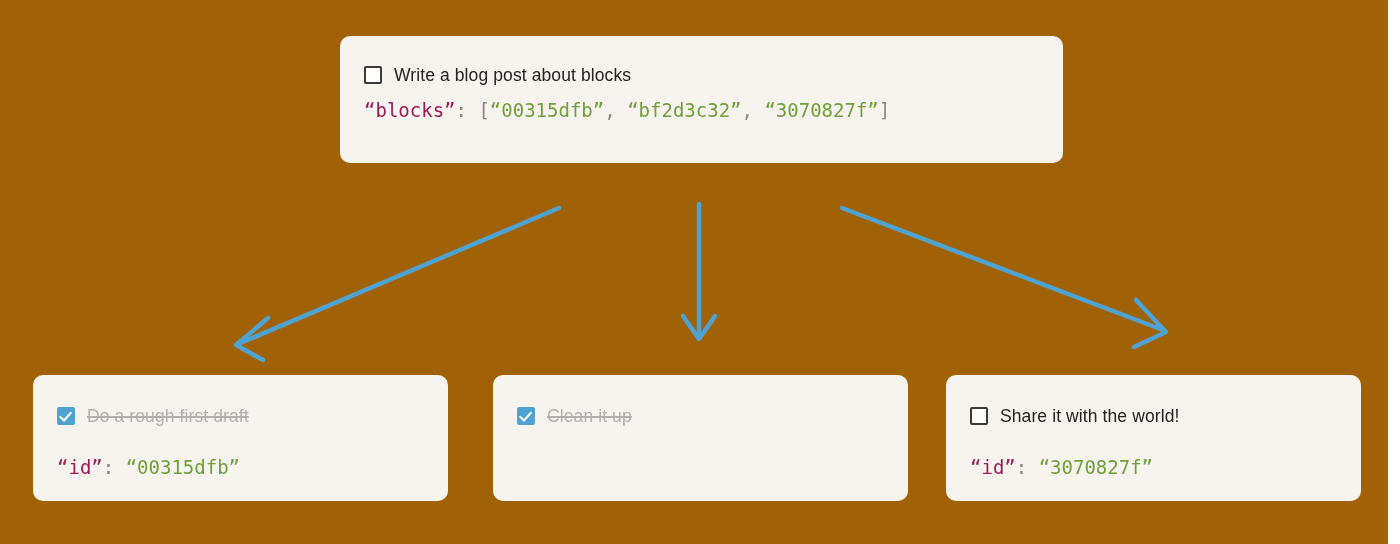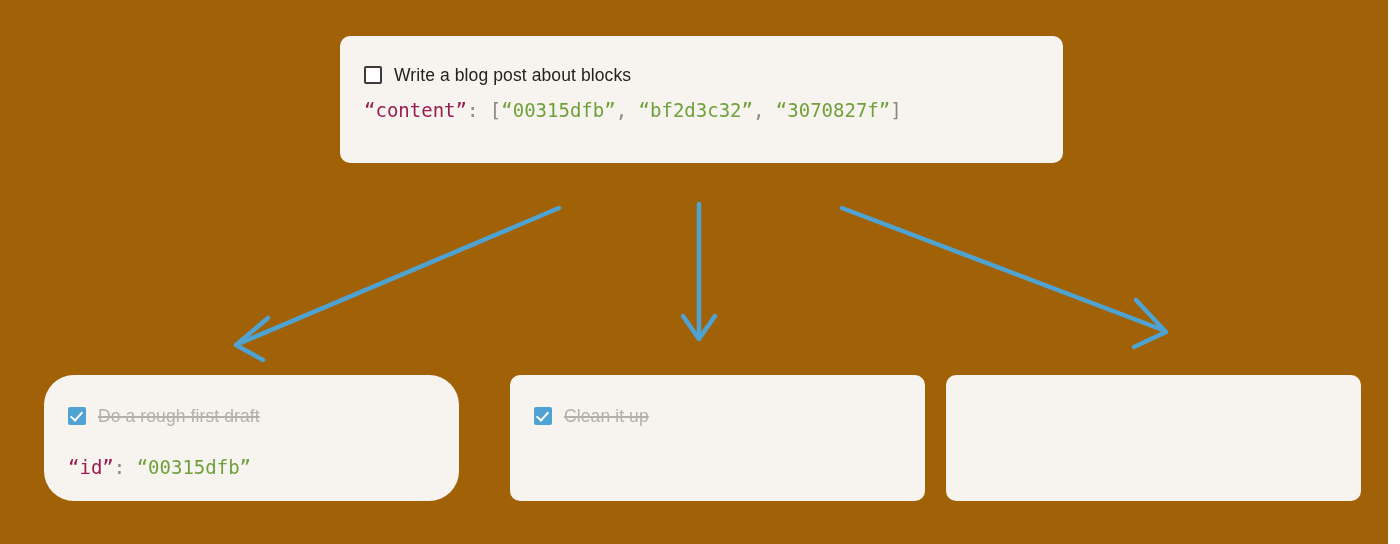--- a/index.html
+++ b/index.html
@@ -29,22 +29,22 @@
     width: 723px;
     height: 127px;
     padding: 26px 24px 0 24px;
   }
   .card-child {
     top: 375px;
     width: 415px;
     height: 126px;
     padding: 28px 24px 0 24px;
   }
-  .card-child-1 { left: 44px; border-radius: 30px; }
-  .card-child-2 { left: 510px; }
+  .card-child-1 { left: 33px; }
+  .card-child-2 { left: 493px; }
   .card-child-3 { left: 946px; }
 
   
   .todo-row {
     display: flex;
     align-items: center;
     height: 26px;
   }
   .checkbox {
     flex: 0 0 auto;
@@ -134,21 +134,21 @@
       </g>
     </g>
   </svg>
 
   <div class="card card-parent">
     <div class="todo-row">
       <span class="checkbox unchecked"></span>
       <span class="todo-label">Write a blog post about blocks</span>
     </div>
     <div class="json-row">
-      <span class="j-key">“content”</span><span class="j-punct">:</span><span class="j-punct"> [</span><span class="j-val">“00315dfb”</span><span class="j-punct">, </span><span class="j-val">“bf2d3c32”</span><span class="j-punct">, </span><span class="j-val">“3070827f”</span><span class="j-punct">]</span>
+      <span class="j-key">“blocks”</span><span class="j-punct">:</span><span class="j-punct"> [</span><span class="j-val">“00315dfb”</span><span class="j-punct">, </span><span class="j-val">“bf2d3c32”</span><span class="j-punct">, </span><span class="j-val">“3070827f”</span><span class="j-punct">]</span>
     </div>
   </div>
 
   <div class="card card-child card-child-1">
     <div class="todo-row">
       <span class="checkbox checked"></span>
       <span class="todo-label done">Do a rough first draft</span>
     </div>
     <div class="json-row">
       <span class="j-key">“id”</span><span class="j-punct">:</span><span class="j-punct"> </span><span class="j-val">“00315dfb”</span>
@@ -156,15 +156,22 @@
   </div>
 
   <div class="card card-child card-child-2">
     <div class="todo-row">
       <span class="checkbox checked"></span>
       <span class="todo-label done">Clean it up</span>
     </div>
   </div>
 
   <div class="card card-child card-child-3">
+    <div class="todo-row">
+      <span class="checkbox unchecked"></span>
+      <span class="todo-label">Share it with the world!</span>
+    </div>
+    <div class="json-row">
+      <span class="j-key">“id”</span><span class="j-punct">:</span><span class="j-punct"> </span><span class="j-val">“3070827f”</span>
+    </div>
   </div>
 
 </div>
 
 </body></html>

